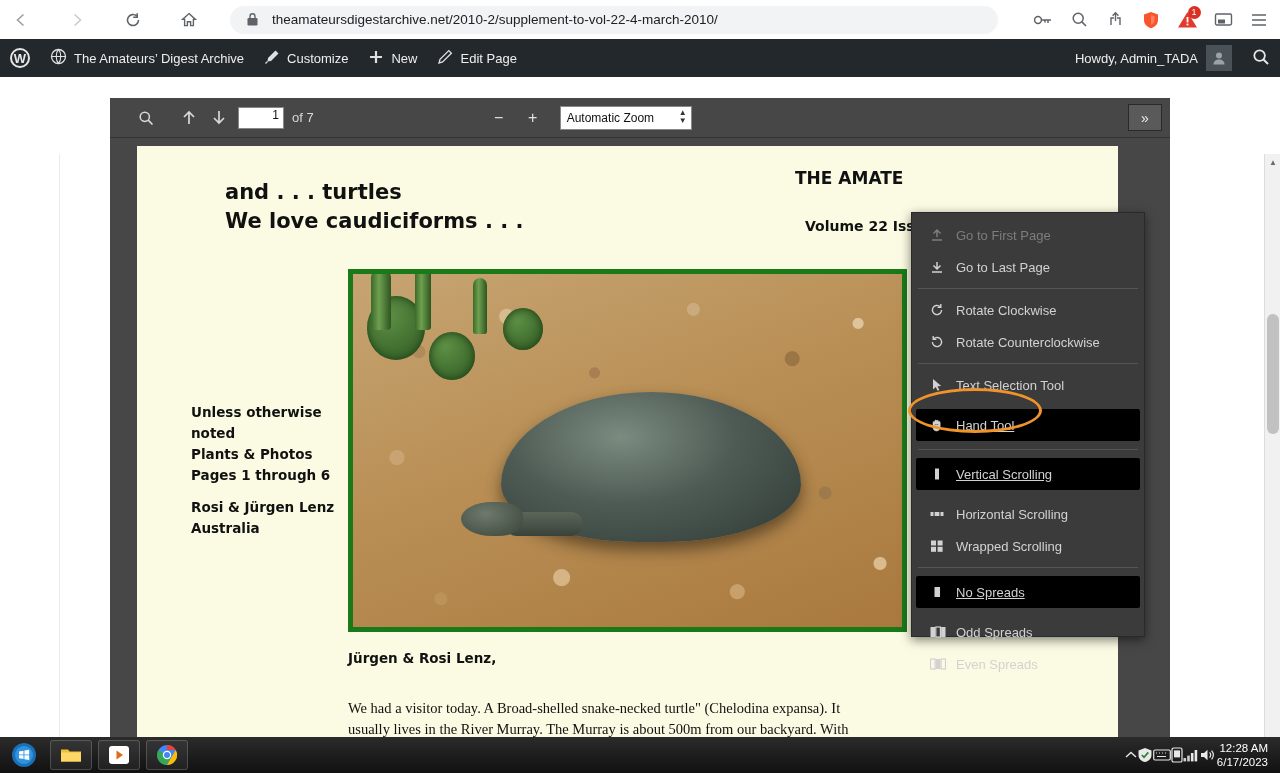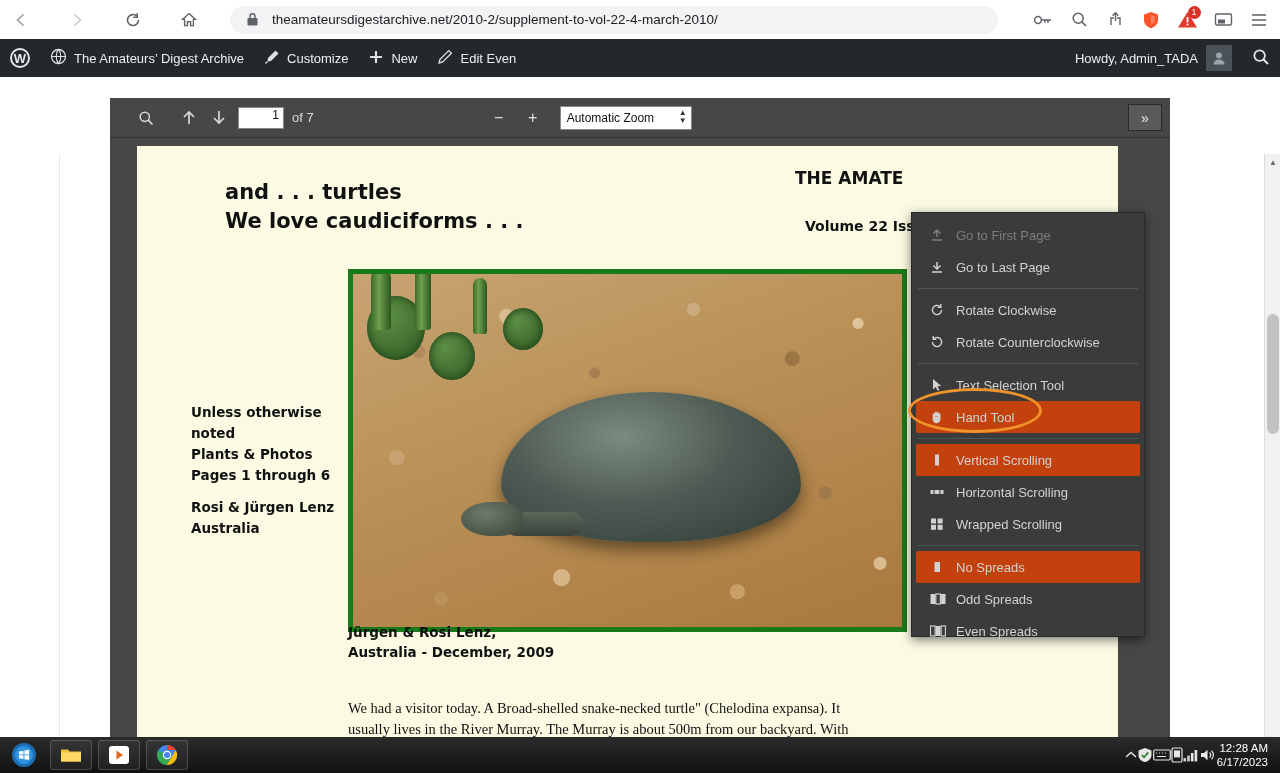--- a/index.html
+++ b/index.html
@@ -192,21 +192,21 @@
     position: absolute; left: 108px; top: 228px; width: 62px; height: 34px;
     background: radial-gradient(ellipse at 40% 35%, #6e7a6c, #3a443a);
     border-radius: 50% 40% 40% 50%;
   }
   #turtle-neck {
     position: absolute; left: 152px; top: 238px; width: 78px; height: 24px;
     background: linear-gradient(180deg,#5b6659,#39423a);
     border-radius: 12px;
   }
   #photo-credit {
-    position: absolute; left: 211px; top: 476px; font-size: 13.5px;
+    position: absolute; left: 211px; top: 502px; font-size: 13.5px;
     font-weight: bold; line-height: 20px; color:#111;
     font-family: "DejaVu Sans", sans-serif;
   }
   #pdf-bodytext {
     position: absolute; left: 211px; top: 552px; width: 600px;
     font-family: "Liberation Serif", serif;
     font-size: 14.5px; line-height: 21px; color: #111;
   }
 
   
@@ -223,22 +223,22 @@
     height: 32px; display: flex; align-items: center;
     padding-left: 18px;
     white-space: nowrap;
   }
   .menu-item .mi-icon {
     width: 20px; display: flex; align-items: center; justify-content: flex-start;
     margin-right: 6px;
   }
   .menu-item.disabled { color: #7d7d7d; }
   .menu-item.selected {
-    background: #c2410c;
-    margin: 0 4px; border-radius: 2px; padding-left: 14px;
+    background: #000000;
+    margin: 8px 4px; border-radius: 2px; padding-left: 14px; text-decoration: underline;
   }
   .menu-sep {
     height: 1px; background: #555; margin: 5px 6px;
   }
   #highlight-ellipse {
     position: absolute; left: 908px; top: 311px; width: 134px; height: 45px;
     border: 3px solid #f0932b; border-radius: 50%;
     z-index: 40;
   }
 
@@ -392,21 +392,21 @@
         </svg>
     </span>
     <span class="ab-label">New</span>
   </div>
   <div class="ab-item">
     <span>
       <svg width="16" height="16" viewBox="0 0 16 16">
           <path d="M11.8 1.6 L14.4 4.2 L5.6 13 L2 14 L3 10.4 Z" fill="none" stroke="#e0e0e0" stroke-width="1.3"></path>
         </svg>
     </span>
-    <span class="ab-label">Edit Even</span>
+    <span class="ab-label">Edit Page</span>
   </div>
 
   <div id="wp-adminbar-right">
     <div class="ab-item">
       <span class="ab-label" style="margin-left:0">Howdy, Admin_TADA</span>
       <span class="avatar-box">
         <svg width="16" height="16" viewBox="0 0 16 16">
             <circle cx="8" cy="5.6" r="3" fill="#9aa3a8"></circle>
             <path d="M2.5 14.5 c0-3.3 2.5-5 5.5-5 s5.5 1.7 5.5 5" fill="#9aa3a8"></path>
           </svg>
@@ -493,21 +493,20 @@
             <div class="cactus-col" style="left:120px; top:4px; width:14px; height:56px;"></div>
             <div class="cactus" style="left:150px; top:34px; width:40px; height:42px;"></div>
             <div id="turtle-shell"></div>
             <div id="turtle-neck"></div>
             <div id="turtle-head"></div>
           </div>
         </div>
 
         <div id="photo-credit">
           <div>Jürgen &amp; Rosi Lenz,</div>
-          <div>Australia  - December, 2009</div>
         </div>
 
         <div id="pdf-bodytext">
           <div>We had a visitor today.   A Broad-shelled snake-necked turtle" (Chelodina expansa).  It</div>
           <div>usually  lives in the River Murray.  The Murray is about 500m from our backyard.  With</div>
         </div>
       </div>
 
     </div>
   </div>

